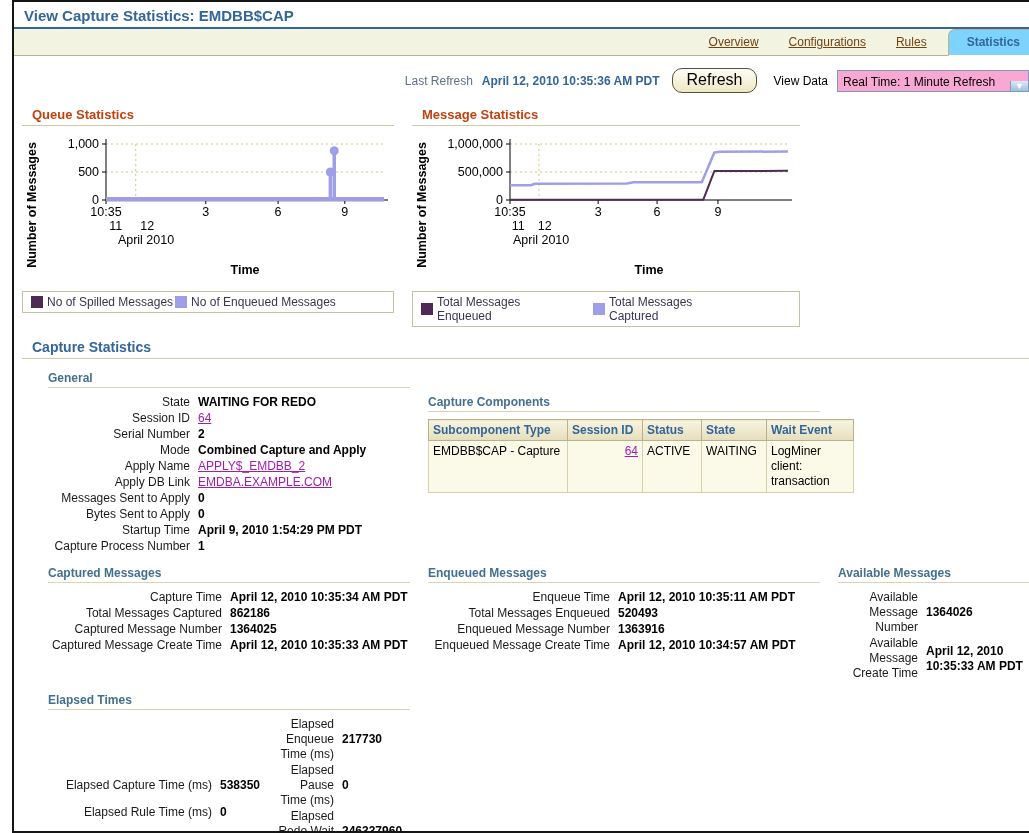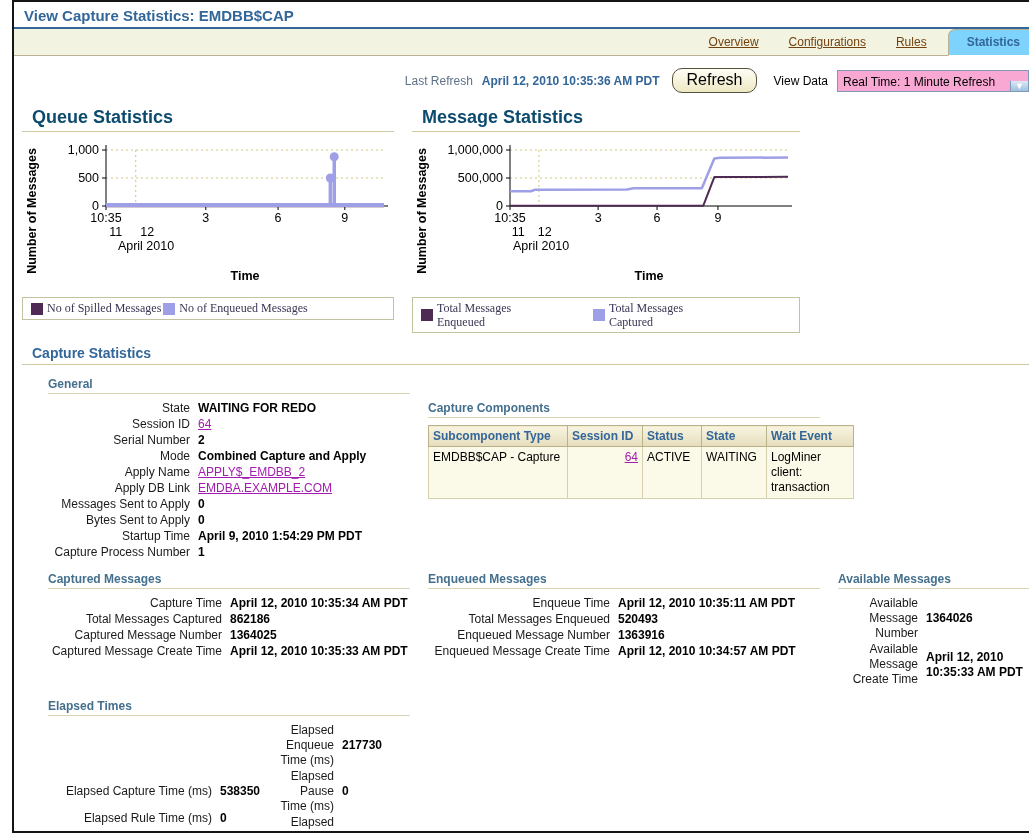--- a/index.html
+++ b/index.html
@@ -18,27 +18,27 @@
   .lr-label{color:#5f7189;}
   .lr-value{color:#336699;font-weight:bold;}
   .btn{font-family:"Liberation Sans",sans-serif;font-size:16px;border:1px solid #55523b;
        border-radius:10px;background:linear-gradient(#fffef6,#eee8c4);padding:2px 13px 3px;cursor:pointer;margin:0 4px;}
   .vd-label{margin-left:4px;}
   .dropdown{display:flex;align-items:flex-end;border:1px solid #7e9ab8;background:#f9a8d4;width:190px;height:20px;cursor:pointer;}
   .dd-text{flex:1;padding:2px 5px;white-space:nowrap;overflow:hidden;}
   .dd-arrow{width:17px;background:linear-gradient(#dce9f5,#9fc0dd);border-left:1px solid #7e9ab8;
        color:#fff;display:flex;align-items:center;justify-content:center;font-size:9px;}
   .charts-row{display:flex;gap:18px;padding:4px 8px 0;}
-  .section-h{font-weight:bold;font-size:18px;color:#0c4a6e;border-bottom:1px solid #cfc9a4;
+  .section-h{font-weight:bold;font-size:13px;color:#c2410c;border-bottom:1px solid #cfc9a4;
        padding:0 0 3px 10px;margin:8px 0 2px;}
   .cs-title{font-weight:bold;font-size:14px;color:#336699;border-bottom:1px solid #cfc9a4;
        padding:0 0 3px 10px;margin:12px 8px 0;}
   svg text{font-family:"Liberation Sans",sans-serif;}
   .legend-box{border:1px solid #c3c3a0;display:flex;padding:3px 6px;margin-top:8px;color:#3a3553;
-       box-sizing:border-box;width:100%;font-family:Liberation Serif, serif;}
+       box-sizing:border-box;width:100%;}
   .legend-item{display:flex;align-items:center;white-space:nowrap;}
   .legend-wide .legend-item{width:172px;white-space:normal;}
   .legend-wide .li-text{width:114px;line-height:14px;}
   .sw{width:12px;height:12px;margin:0 4px 0 2px;flex:none;display:inline-block;}
   .cs-grid{display:grid;grid-template-columns:362px 392px 196px;column-gap:18px;
        padding:0 8px 0 34px;align-items:start;}
   .sub-h{color:#44708e;font-weight:bold;border-bottom:1px solid #d9d4b4;padding-bottom:2px;margin:12px 0 7px;}
   .fields{display:grid;grid-template-columns:var(--lw,150px) 1fr;align-items:center;row-gap:1px;}
   .f-label{text-align:right;padding-right:8px;color:#1a1a1a;line-height:15px;}
   .f-value{font-weight:bold;line-height:15px;word-wrap:break-word;}

